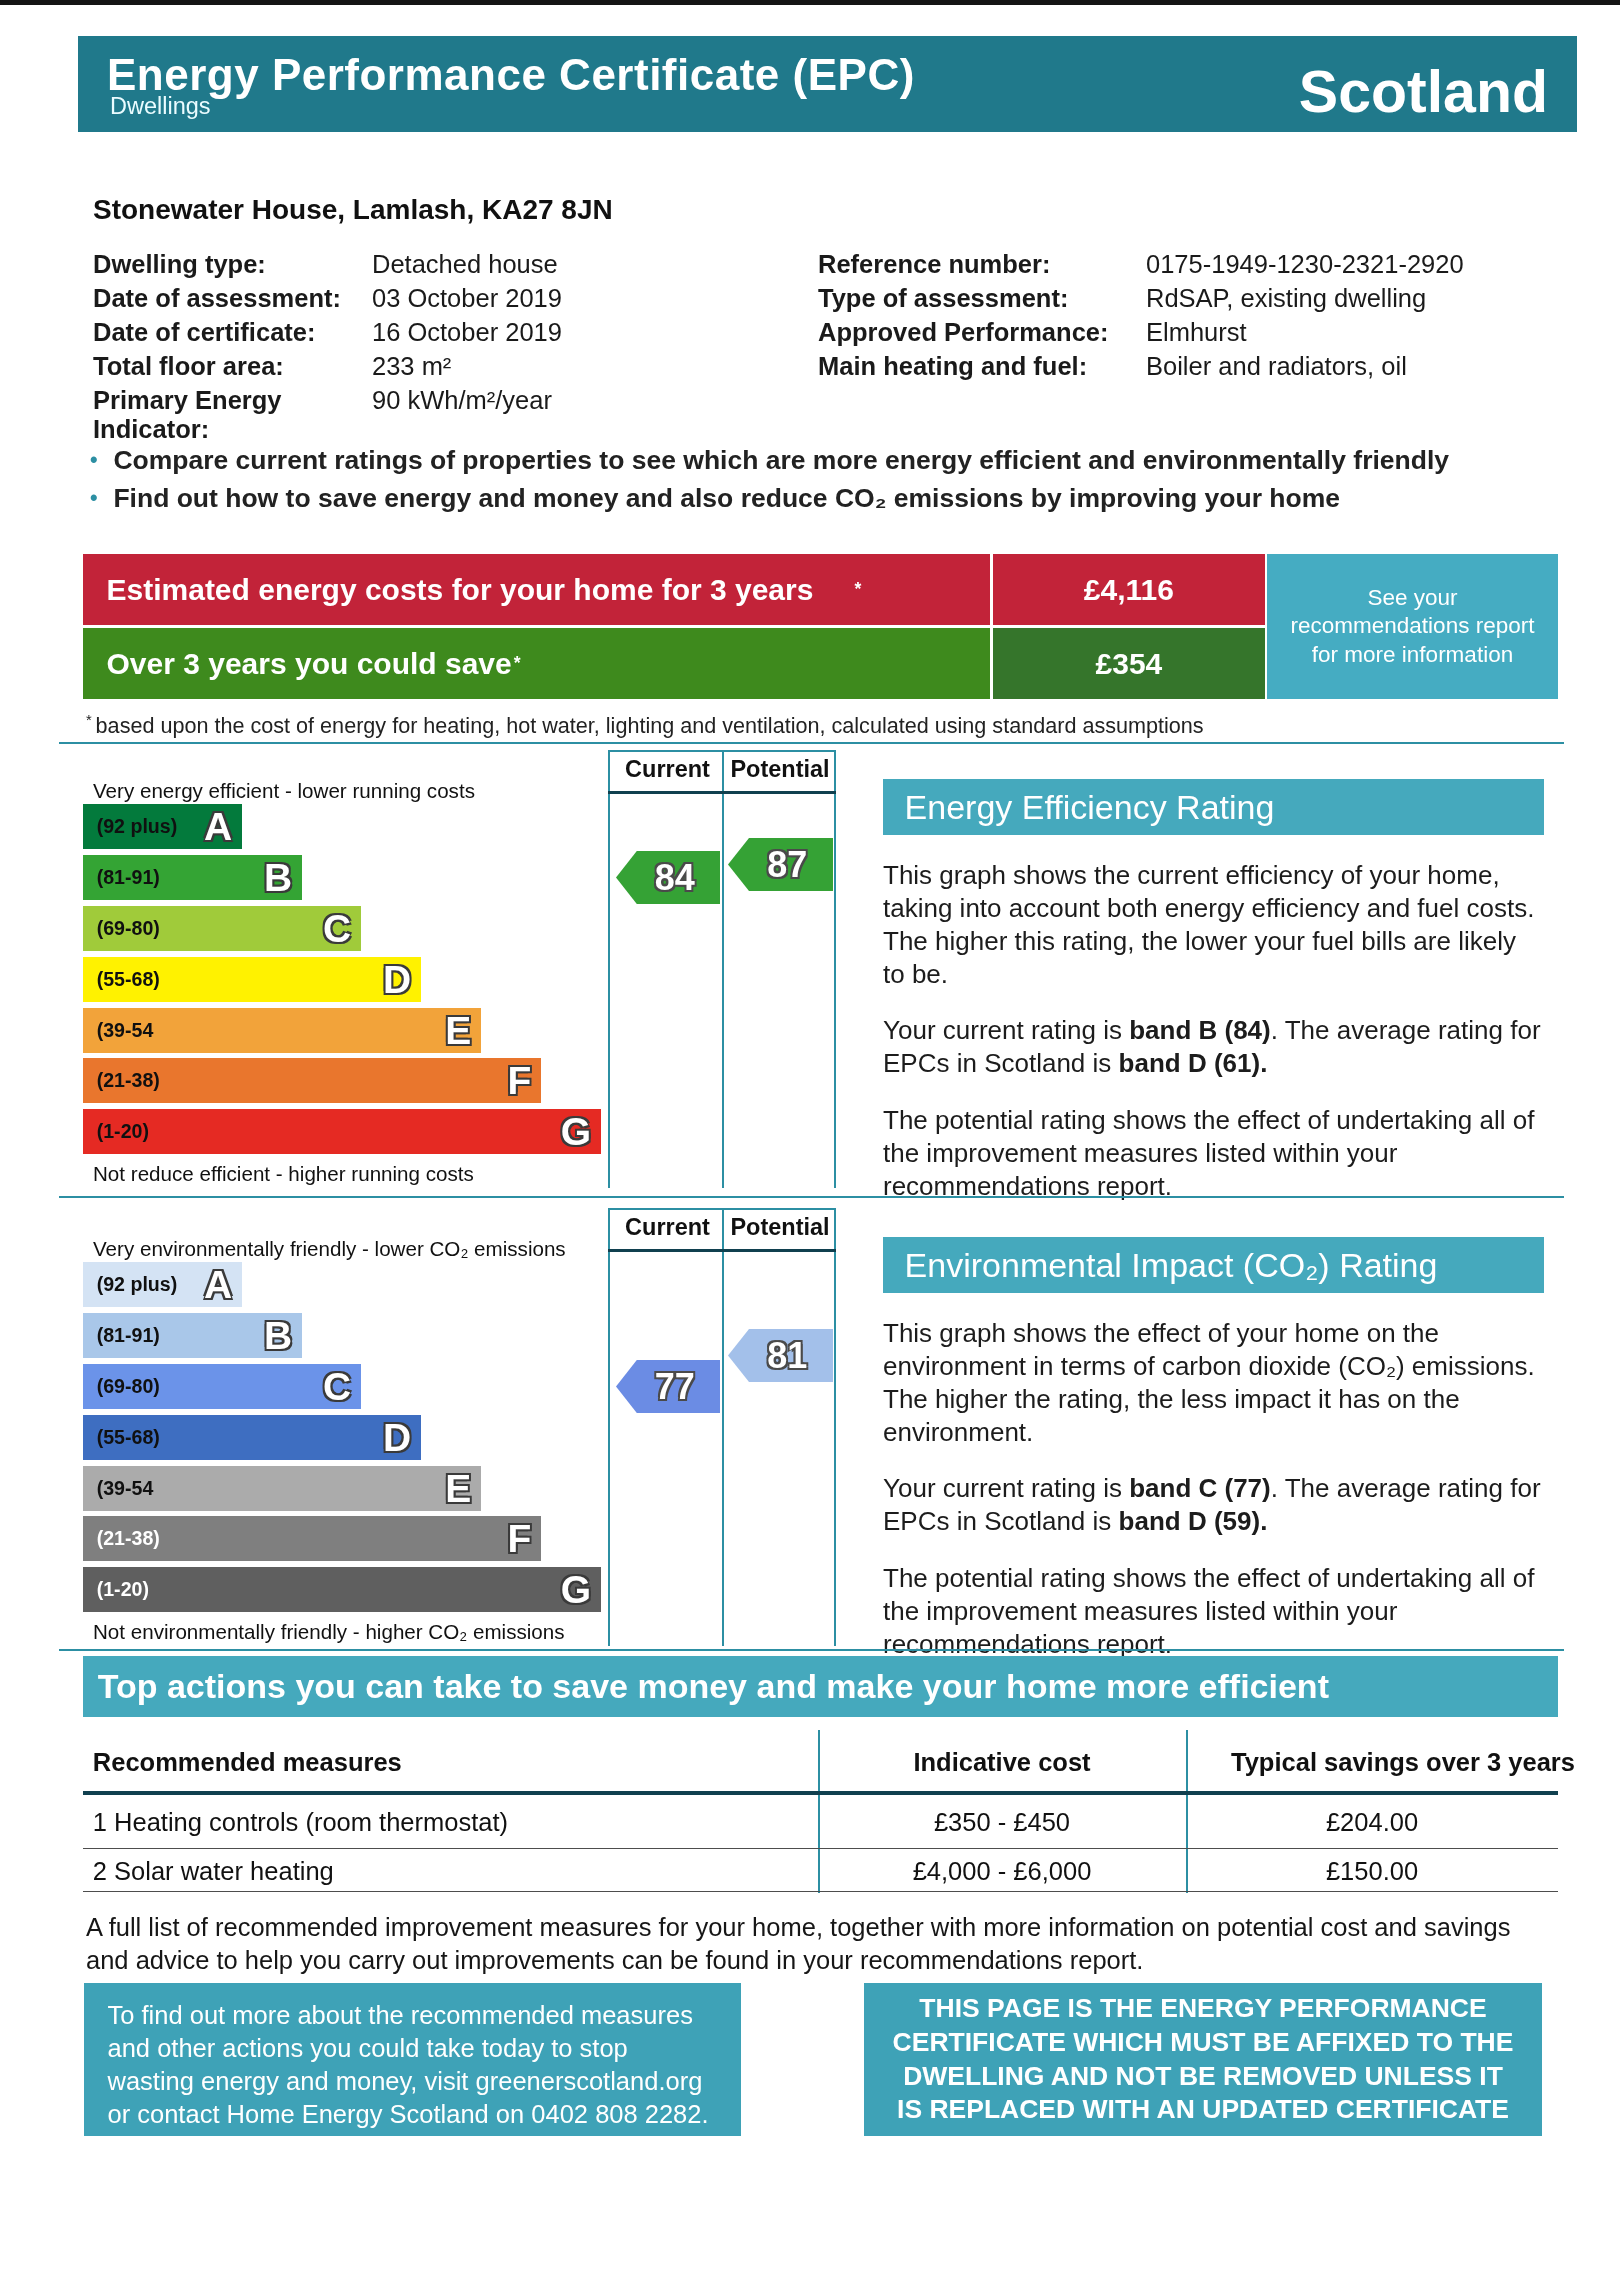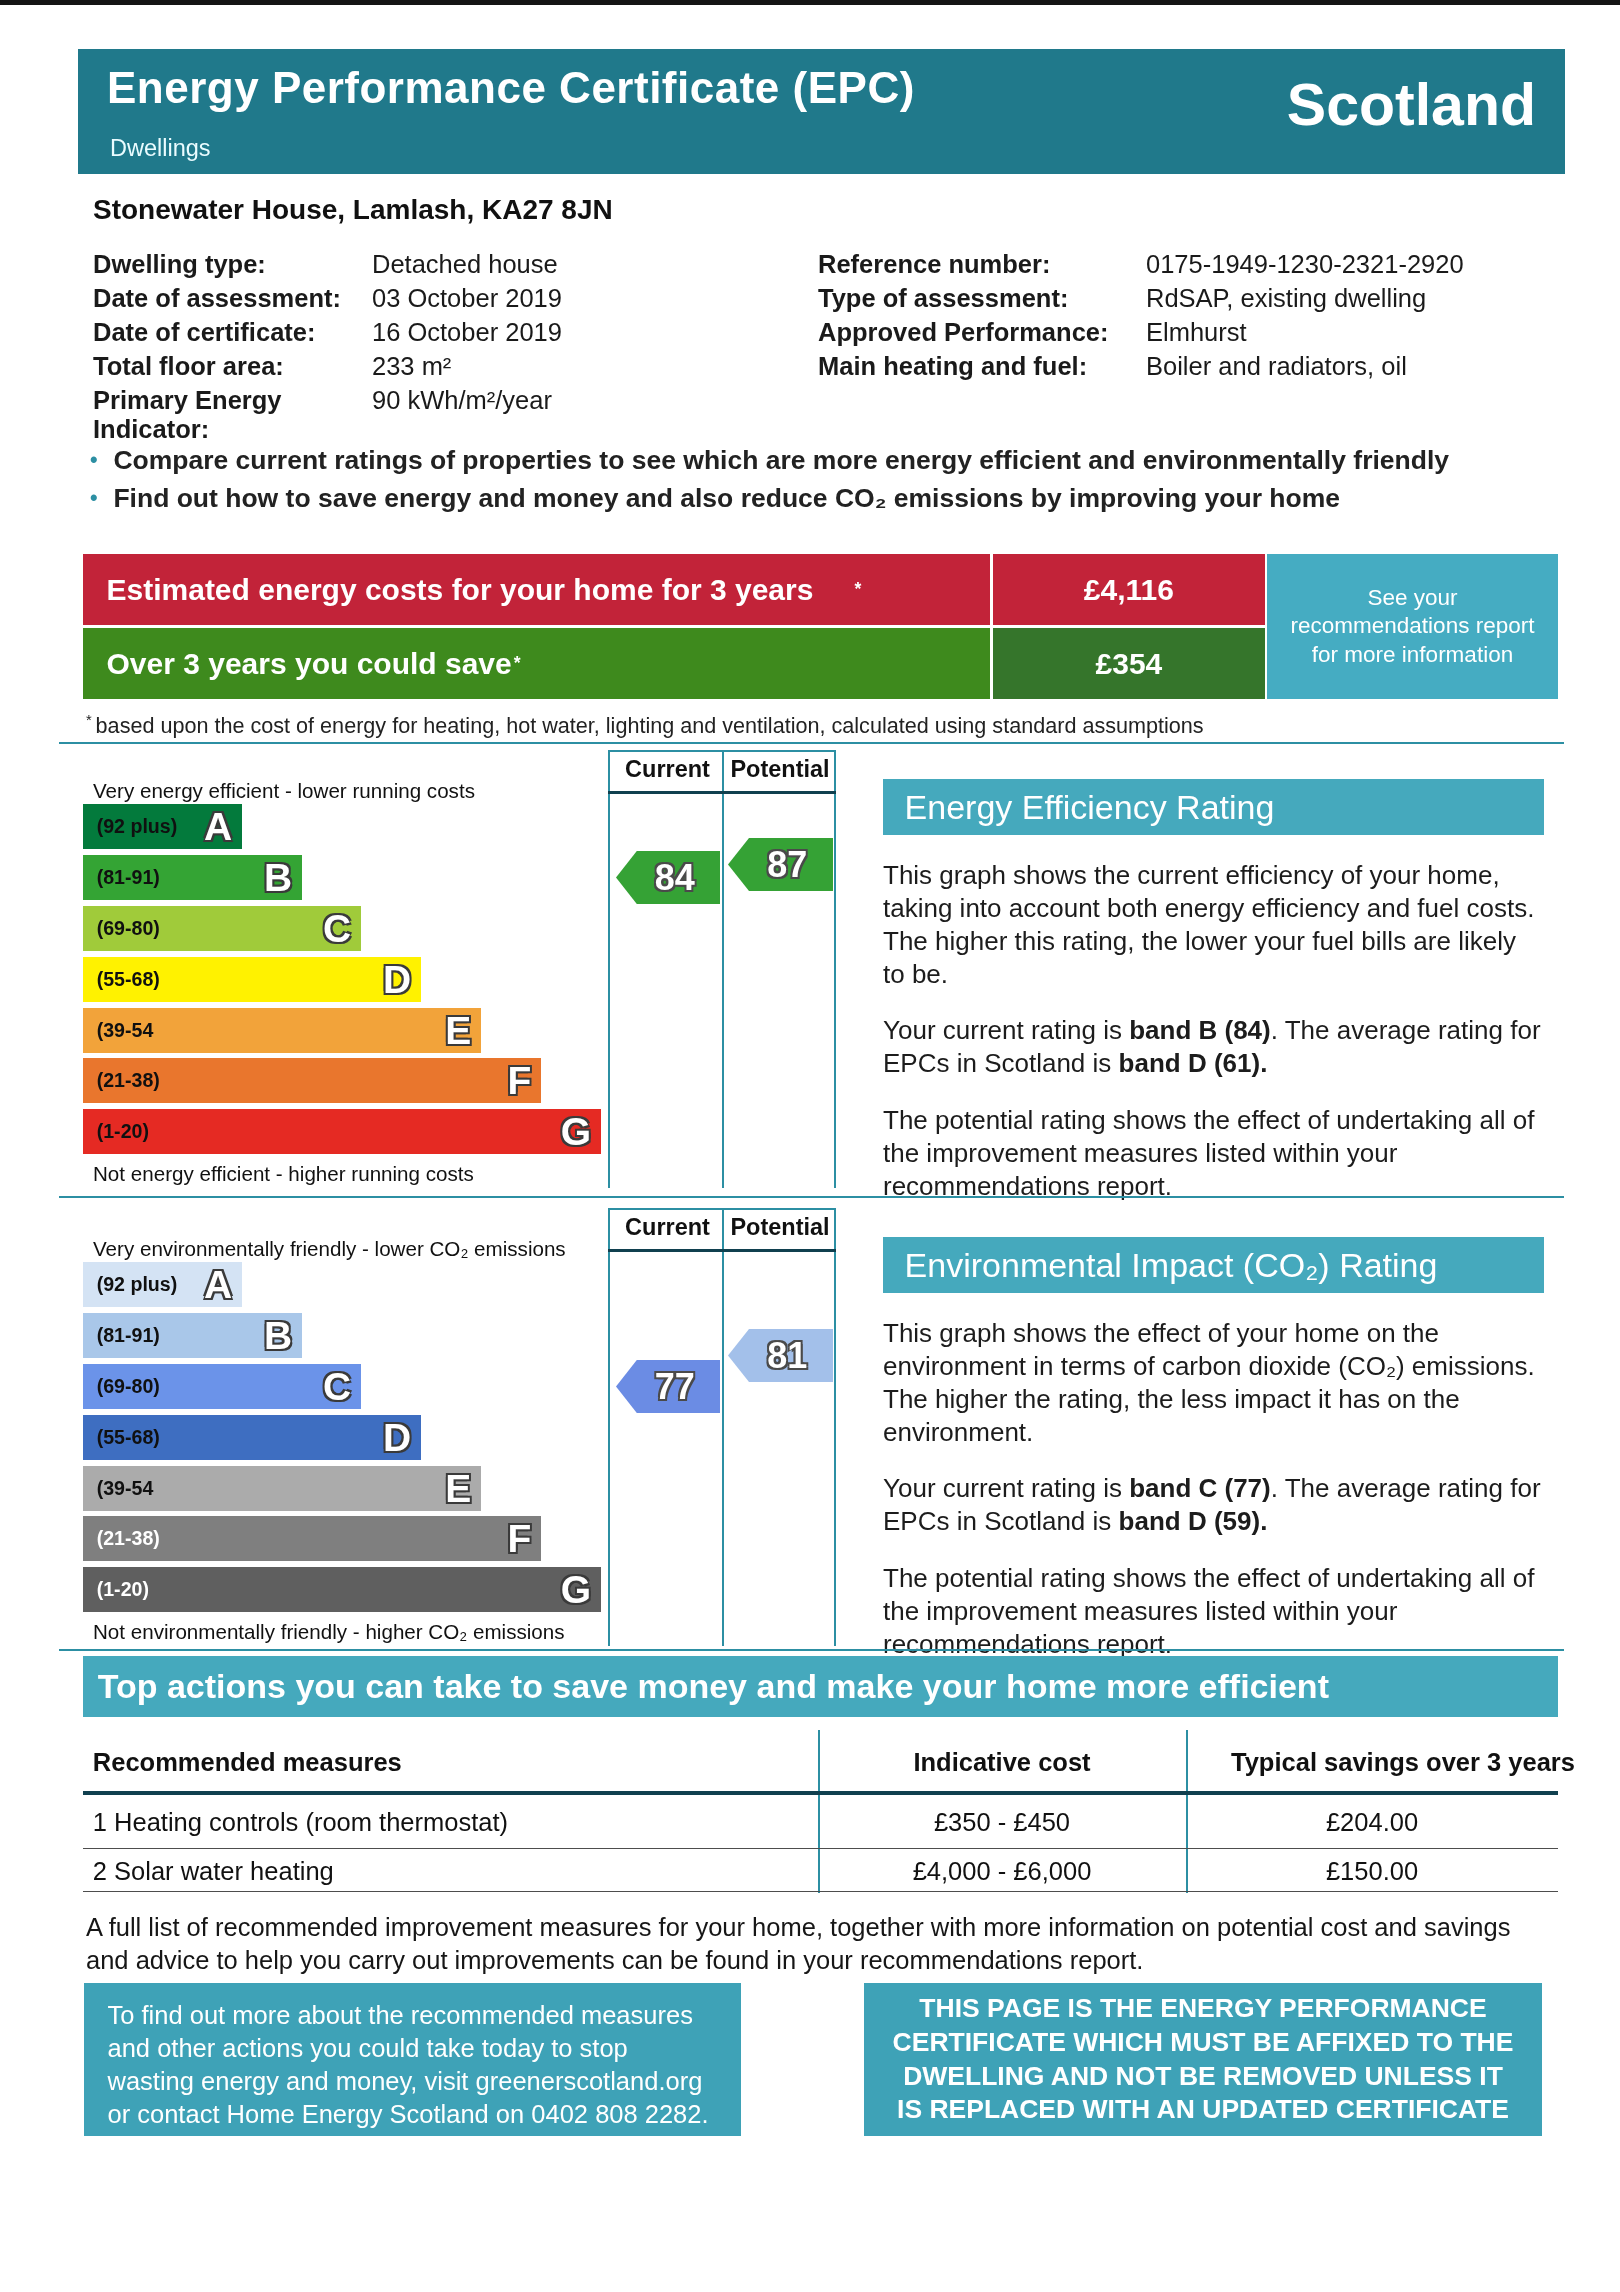--- a/index.html
+++ b/index.html
@@ -2,21 +2,21 @@
 <html><head>
 <meta charset="utf-8">
 <style>
   html,body{margin:0;padding:0;background:#ffffff;}
   body{width:1620px;height:2293px;position:relative;overflow:hidden;
        font-family:"Liberation Sans","DejaVu Sans",sans-serif;color:#1a1a1a;}
   .abs{position:absolute;}
   
   .top-edge{left:0;top:0;width:1620px;height:4.9px;background:#141414;}
   
-  .masthead{left:78px;top:49px;width:1487px;height:125px;}
+  .masthead{left:78px;top:36px;width:1487px;height:96px;padding-left:12px;}
   .mast-title{position:absolute;left:29px;top:13.7px;font-size:44px;font-weight:bold;color:#ffffff;letter-spacing:0.5px;}
   .mast-sub{position:absolute;left:32px;bottom:11.8px;font-size:23.5px;color:#eafcff;}
   .mast-region{position:absolute;right:29px;top:21.6px;font-size:59px;font-weight:bold;color:#ffffff;}
   
   .address{left:93px;top:194px;font-size:28px;font-weight:bold;color:#111;}
   .details-left{left:93px;top:250px;display:grid;grid-template-columns:279px 1fr;row-gap:4.9px;font-size:25.5px;}
   .details-right{left:818px;top:250px;display:grid;grid-template-columns:328px 1fr;row-gap:4.9px;font-size:25.5px;}
   .dlabel{font-weight:bold;}
   
   .usage{left:86px;top:429px;width:1470px;}
@@ -204,21 +204,21 @@
       </div>
   </div>
 
   <div class="marker m-ecur" style="background-color: rgb(53, 162, 53);">
       <span class="marker-val">84</span>
     </div>
   <div class="marker m-epot" style="background-color: rgb(53, 162, 53);">
       <span class="marker-val">87</span>
     </div>
 
-  <div class="chart-bottom-label">Not energy efficient - higher running costs</div>
+  <div class="chart-bottom-label">Not reduce efficient - higher running costs</div>
 
   <div class="panel">
     <div class="panel-header" style="background-color: rgb(69, 169, 189);">Energy Efficiency Rating</div>
     <p>This graph shows the current efficiency of your home, taking into account both energy efficiency and fuel costs. The higher this rating, the lower your fuel bills are likely to be.</p>
     <p><span>Your current rating is </span><span class="b">band B (84)</span><span>. The average rating for EPCs in Scotland is </span><span class="b">band D (61).</span></p>
     <p>The potential rating shows the effect of undertaking all of the improvement measures listed within your recommendations report.</p>
   </div>
 </section>
 
 <div class="abs rule" style="left: 59px; top: 1196px; width: 1505px; background-color: rgb(44, 143, 163);"></div>

